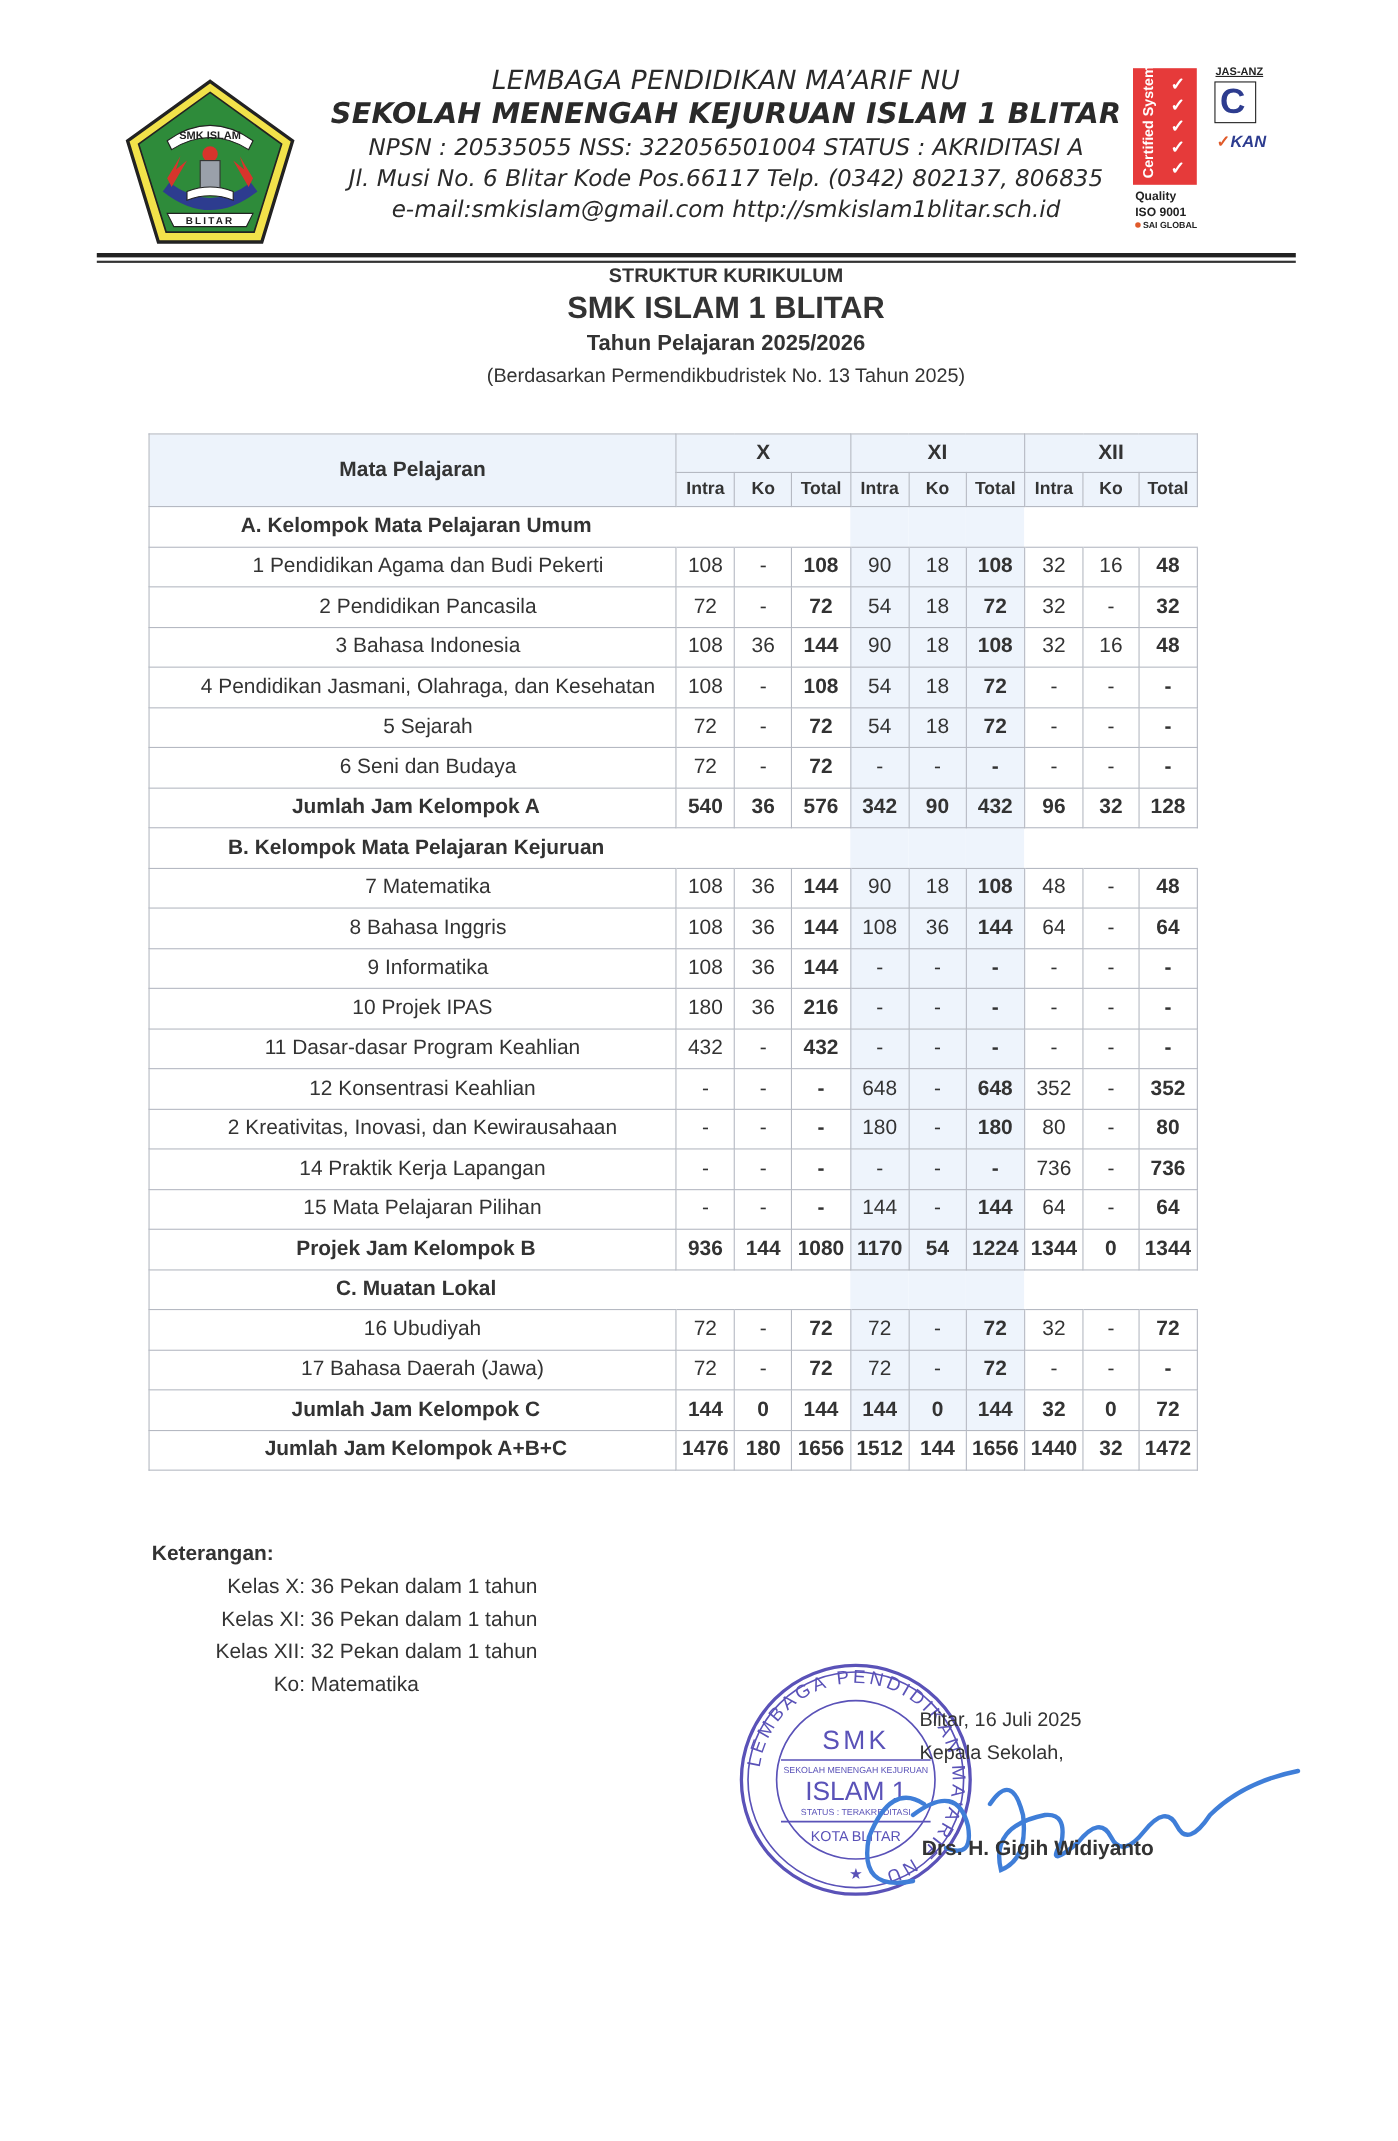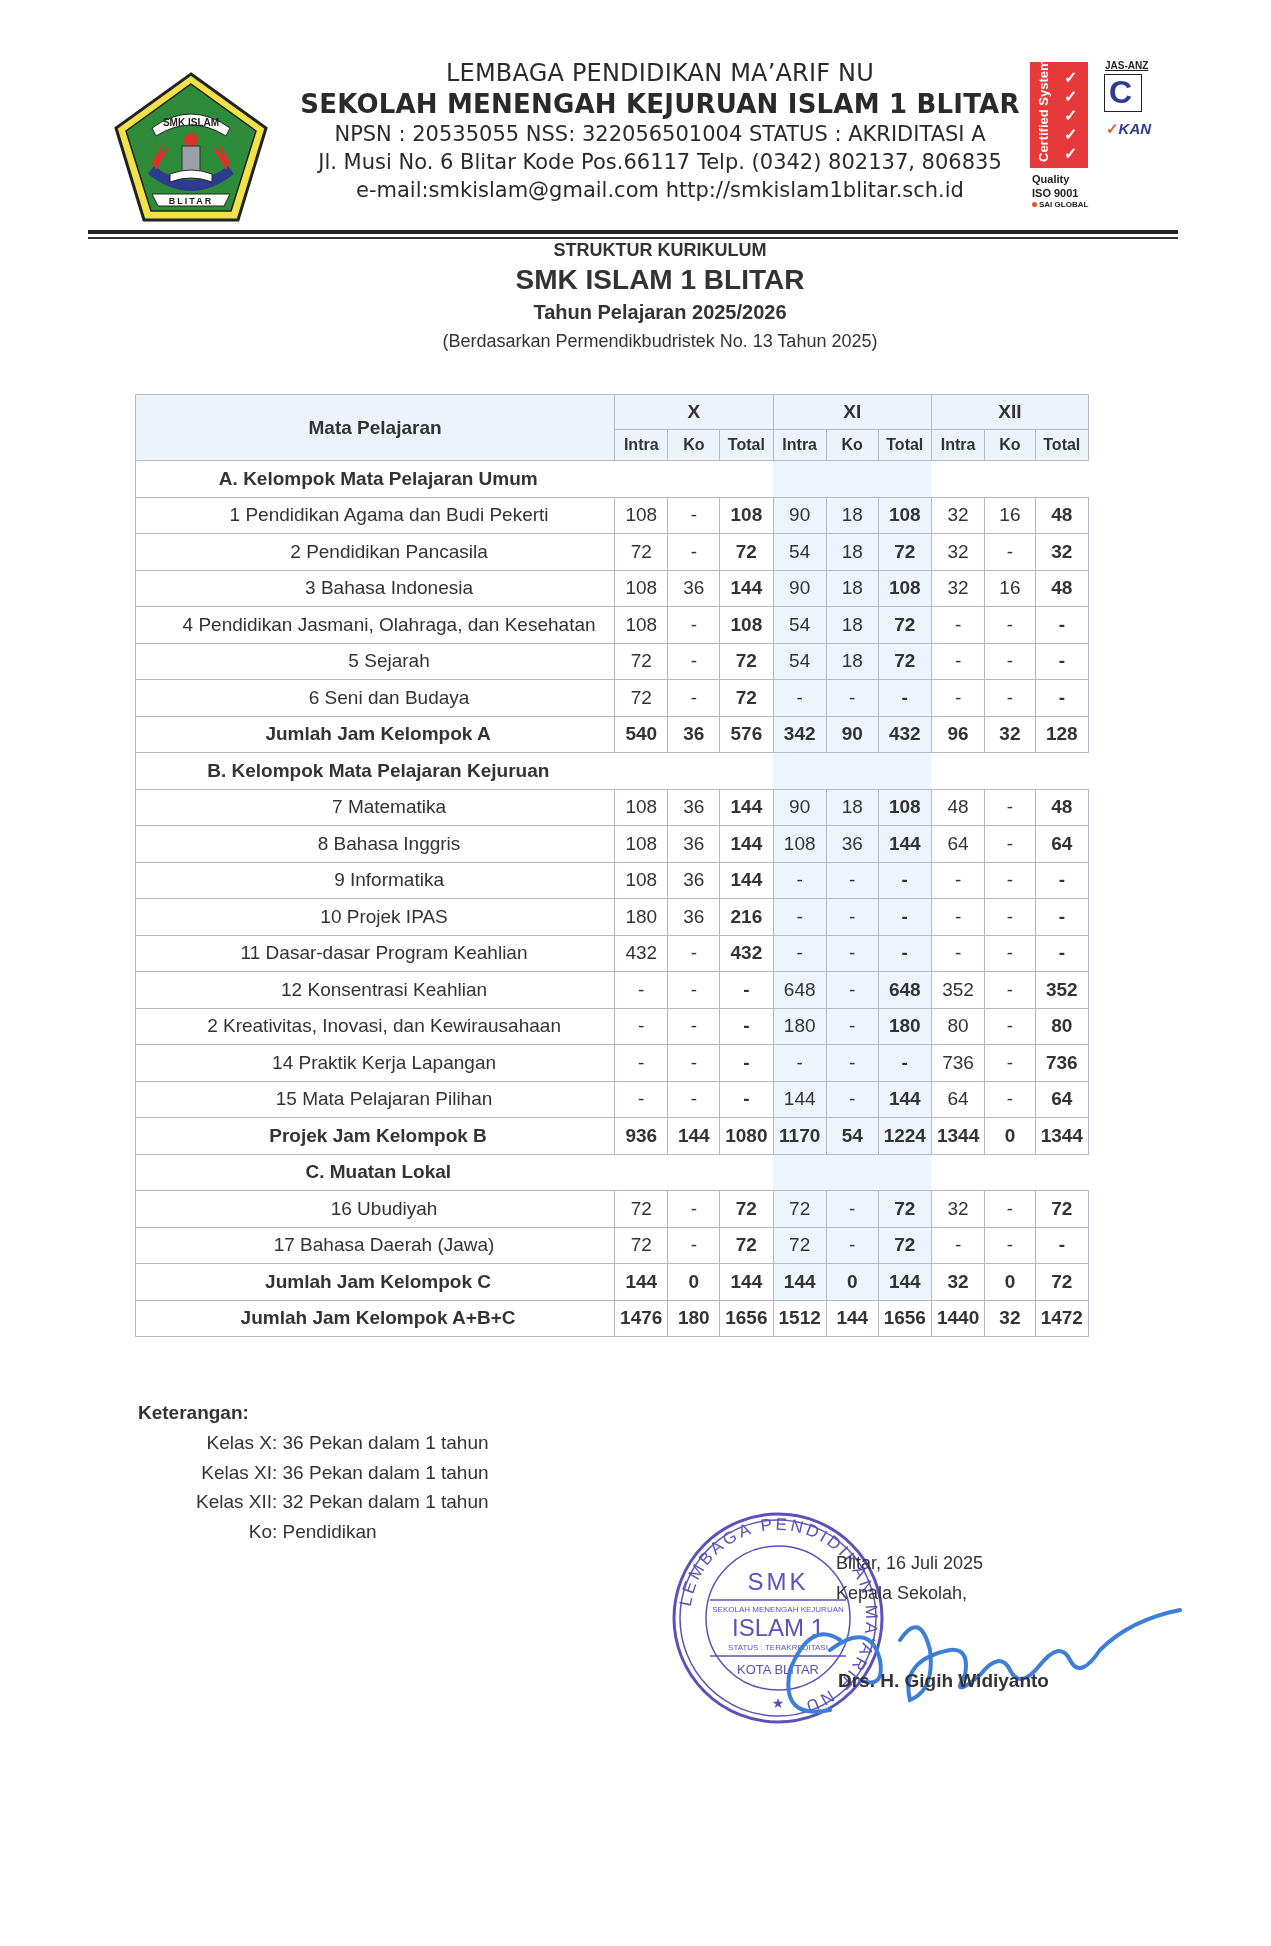--- a/index.html
+++ b/index.html
@@ -1,20 +1,20 @@
 <!DOCTYPE html>
 <html><head>
 <meta charset="utf-8">
 <style>
   html, body { margin: 0; padding: 0; background: #ffffff; }
   body { width: 1271px; height: 1946px; position: relative; overflow: hidden; color: #333; font-family: "Liberation Sans", sans-serif; }
 
   
   .logo { position: absolute; left: 112px; top: 70px; width: 158px; height: 158px; }
-  .letterhead { position: absolute; left: 290px; top: 58px; width: 740px; text-align: center; font-family: "DejaVu Sans", sans-serif; color: #2a2a2a; }
+  .letterhead { position: absolute; left: 290px; top: 58px; width: 740px; text-align: center; font-family: "DejaVu Sans", sans-serif; color: #2a2a2a; font-style: italic; }
   .lh-line1 { font-size: 24px; line-height: 30px; letter-spacing: 0.2px; }
   .lh-line2 { font-size: 26px; line-height: 32px; font-weight: bold; letter-spacing: 0.2px; }
   .lh-line3, .lh-line4, .lh-line5 { font-size: 21px; line-height: 28px; }
   .cert { position: absolute; left: 1030px; top: 60px; width: 150px; height: 170px; }
   .cert-red { position: absolute; left: 0; top: 2px; width: 58px; height: 106px; background: #e63a3a; }
   .cert-red-text { position: absolute; left: 6px; top: 100px; transform: rotate(-90deg); transform-origin: left top; color: #fff; font-size: 13px; font-weight: bold; white-space: nowrap; }
   .cert-ticks { position: absolute; left: 34px; top: 6px; width: 24px; color: #fff; font-size: 16px; line-height: 19px; font-weight: bold; }
   .cert-quality { position: absolute; left: 2px; top: 112px; font-size: 11px; font-weight: bold; color: #222; line-height: 14px; }
   .cert-sai { position: absolute; left: 2px; top: 140px; font-size: 8px; font-weight: bold; color: #222; }
   .cert-sai .dot { display: inline-block; width: 5px; height: 5px; background: #e05a2a; border-radius: 50%; margin-right: 2px; }
@@ -457,21 +457,21 @@
   <div class="legend-row">
     <span class="legend-key">Kelas XI</span>
     <span>: 36 Pekan dalam 1 tahun</span>
   </div>
   <div class="legend-row">
     <span class="legend-key">Kelas XII</span>
     <span>: 32 Pekan dalam 1 tahun</span>
   </div>
   <div class="legend-row">
     <span class="legend-key">Ko</span>
-    <span>: Pendidikan</span>
+    <span>: Matematika</span>
   </div>
 </div>
 
 <div class="stamp">
   <svg width="220" height="220" viewBox="0 0 220 220">
     <defs>
       <path id="stampArc" d="M 110 110 m -88 0 a 88 88 0 1 1 176 0 a 88 88 0 1 1 -176 0"></path>
     </defs>
     <circle cx="110" cy="110" r="104" fill="none" stroke="#5a52b8" stroke-width="3"></circle>
     <circle cx="110" cy="110" r="98" fill="none" stroke="#5a52b8" stroke-width="1.5"></circle>

